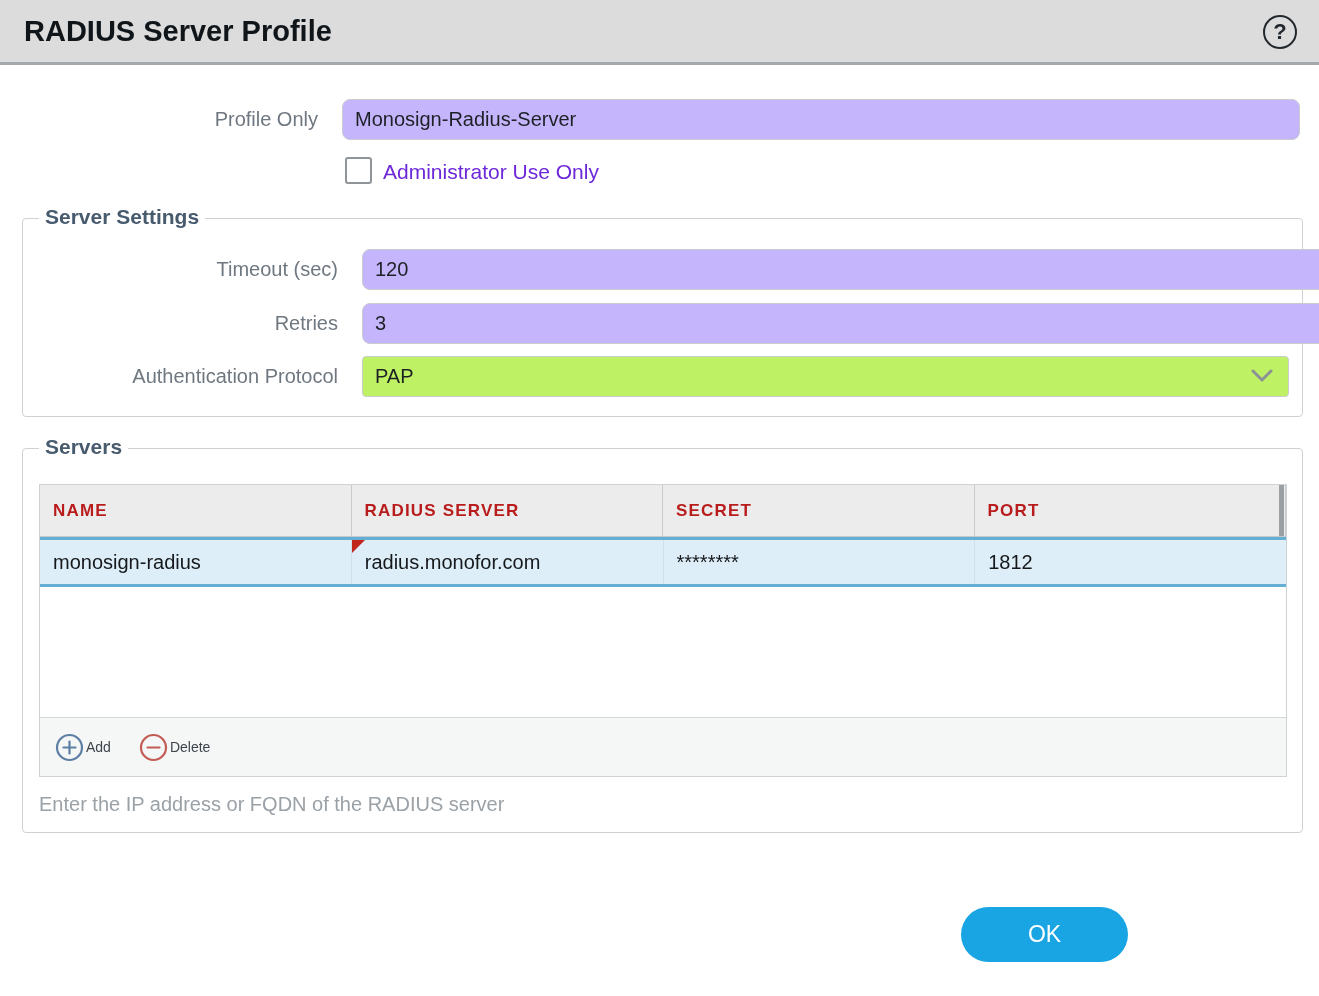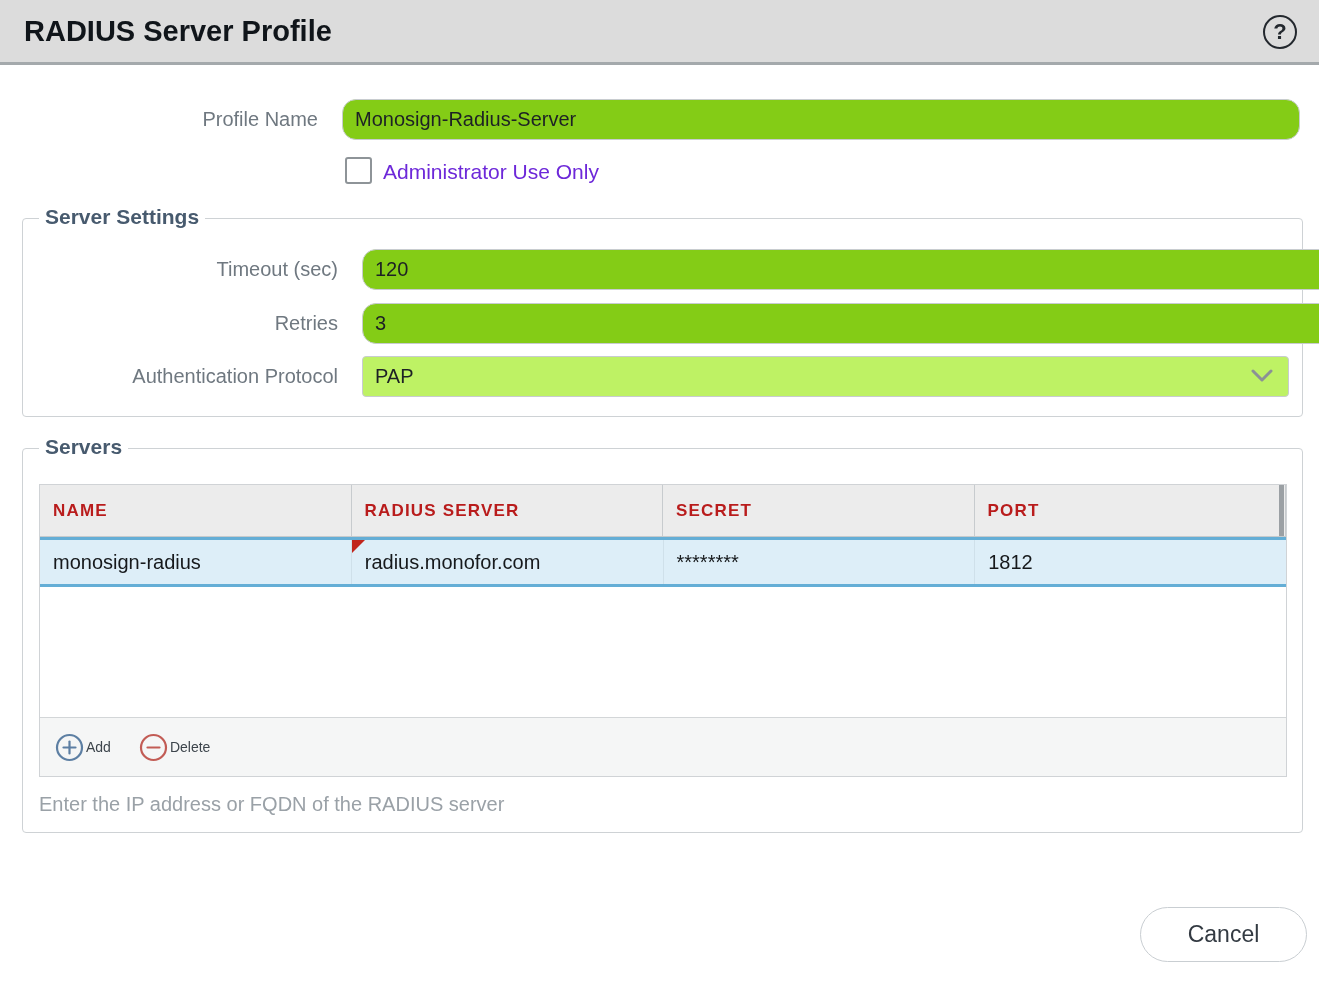--- a/index.html
+++ b/index.html
@@ -37,24 +37,24 @@
   .row-profile { position: absolute; left: 0; top: 99px; width: 1319px; height: 41px; }
   .field-label {
     color: #6f7880; font-size: 20px;
   }
   .row-profile .field-label {
     position: absolute; left: 0; top: 0; width: 330px; text-align: right;
     padding-right: 12px; line-height: 41px;
   }
   .text-input {
     position: absolute; height: 41px;
-    border: 1px solid #c8cccf; border-radius: 14px;
+    border: 1px solid #c8cccf; border-radius: 8px;
     font-family: "Liberation Sans", sans-serif;
     font-size: 20px; color: #1d2125; padding: 0 12px;
-    background: #84cc16; outline: none;
+    background: #c4b5fd; outline: none;
   }
   .row-profile .text-input { left: 342px; top: 0; width: 958px; }
 
   .row-adminonly { position: absolute; left: 0; top: 157px; width: 1319px; height: 29px; }
   .checkbox {
     position: absolute; left: 345px; top: 0;
     width: 27px; height: 27px; background: #fff;
     border: 2px solid #8e9498; border-radius: 3px; cursor: pointer;
   }
   .checkbox-label {
@@ -167,21 +167,21 @@
 <div class="dialog">
 
   <div class="dlg-header">
     <div class="dlg-title">RADIUS Server Profile</div>
     <div class="help-icon">
       <span>?</span>
     </div>
   </div>
 
   <div class="row-profile">
-    <div class="field-label">Profile Name</div>
+    <div class="field-label">Profile Only</div>
     <input class="text-input" type="text" value="Monosign-Radius-Server" style="">
   </div>
 
   <div class="row-adminonly">
     <div class="checkbox"></div>
     <div class="checkbox-label">Administrator Use Only</div>
   </div>
 
   <div class="fieldset fs-settings">
     <div class="fieldset-legend">Server Settings</div>
@@ -253,15 +253,15 @@
             </svg>
           </span>
           <span>Delete</span>
         </button>
       </div>
     </div>
 
     <div class="hint-text">Enter the IP address or FQDN of the RADIUS server</div>
   </div>
 
-  <button class="btn btn-cancel">Cancel</button>
+  <button class="btn btn-ok">OK</button>
 
 </div>
 
 </body></html>

